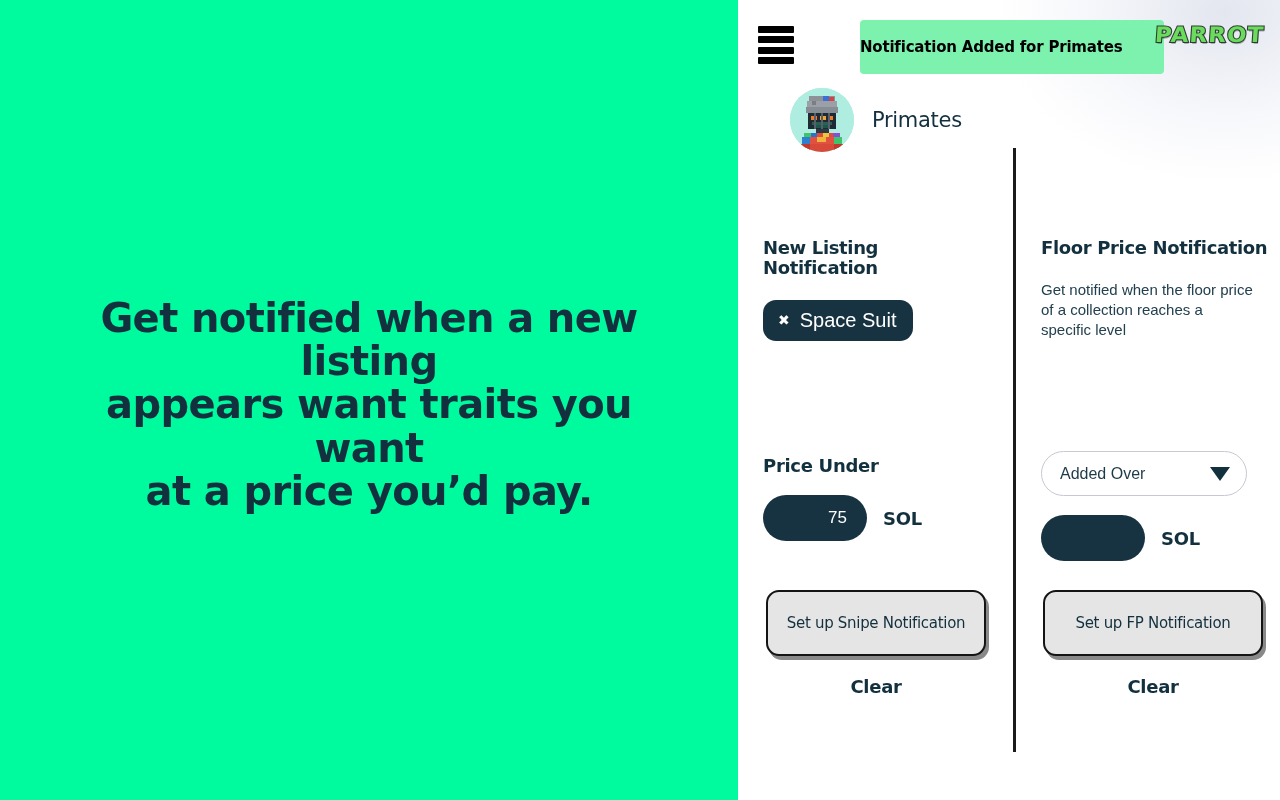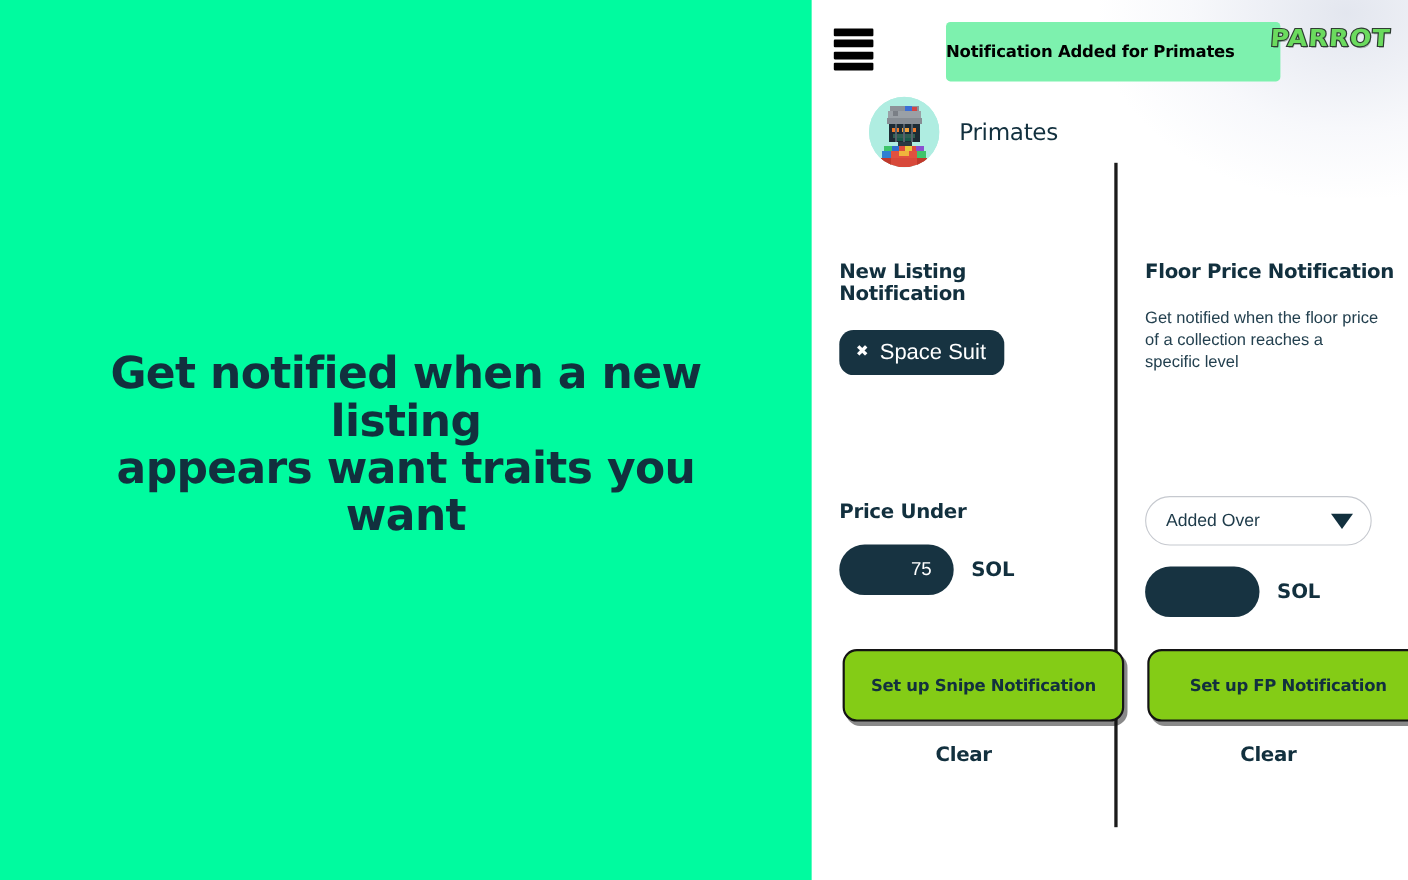--- a/index.html
+++ b/index.html
@@ -246,27 +246,27 @@
     font-size: 18px;
     letter-spacing: -0.2px;
   }
 
   
   .action-left  { position: absolute; left: 28px;  top: 590px; width: 220px; }
   .action-right { position: absolute; left: 305px; top: 590px; width: 220px; }
 
   .cta {
     display: block;
-    width: 256px; height: 66px;
-    background: #84cc16;
+    width: 220px; height: 66px;
+    background: #e5e5e5;
     border: 2.5px solid #141414;
     border-radius: 13px;
     color: #12303E;
     font-family: "DejaVu Sans", sans-serif;
-    font-weight: bold;
+    font-weight: normal;
     font-size: 15px;
     letter-spacing: -0.3px;
     cursor: pointer;
     box-shadow: 3px 4px 0 rgba(20,20,20,0.5);
   }
   .clear-link {
     display: block;
     margin-top: 20px;
     width: 220px;
     text-align: center;
@@ -280,20 +280,21 @@
 </style>
 </head>
 <body>
 
 <div id="app">
 
   <section class="hero">
     <h1 class="hero-headline">
       <span class="l1">Get notified when a new listing</span>
       <span class="l2">appears want traits you want</span>
+      <span class="l3">at a price you’d pay.</span>
     </h1>
   </section>
 
   <section class="panel">
     <div class="panel-glow"></div>
 
     <div class="topbar">
       <div class="hamburger">
         <span></span>
         <span></span>

